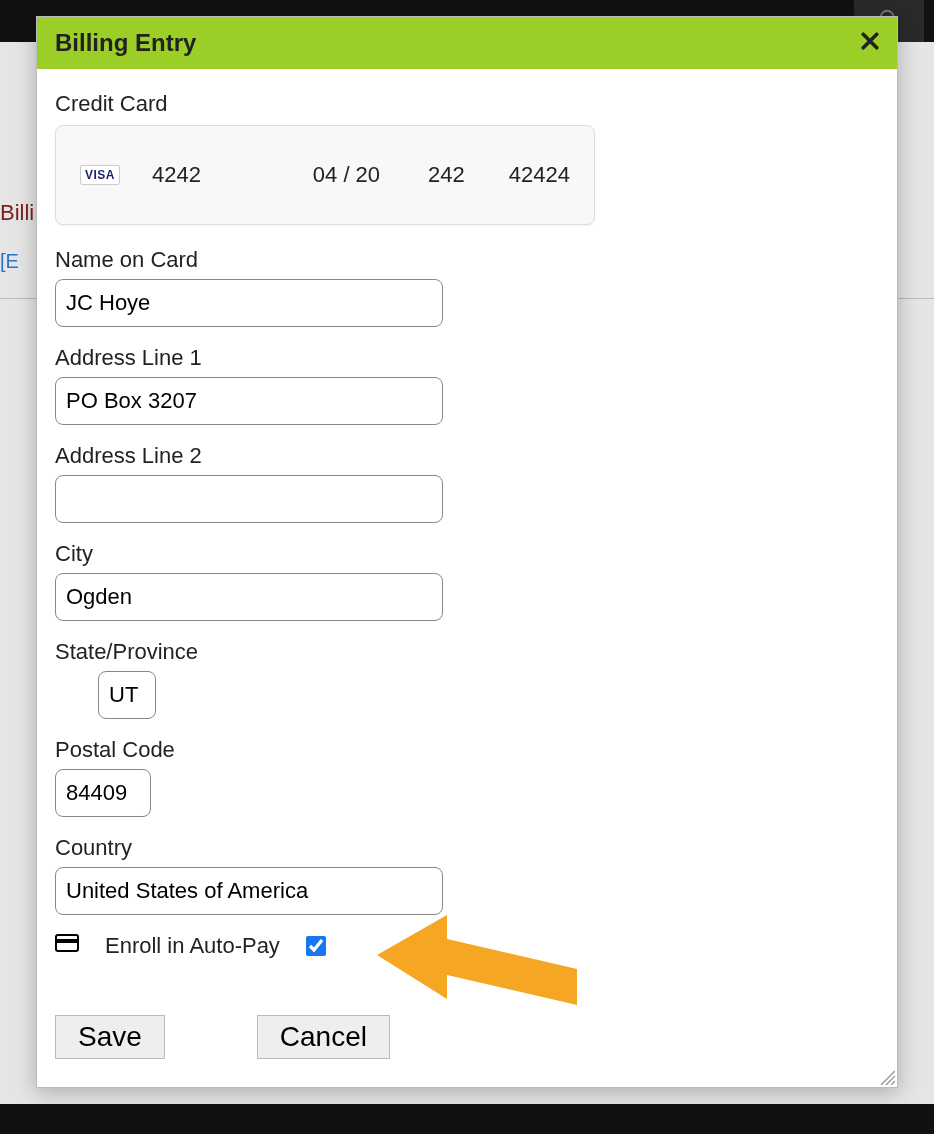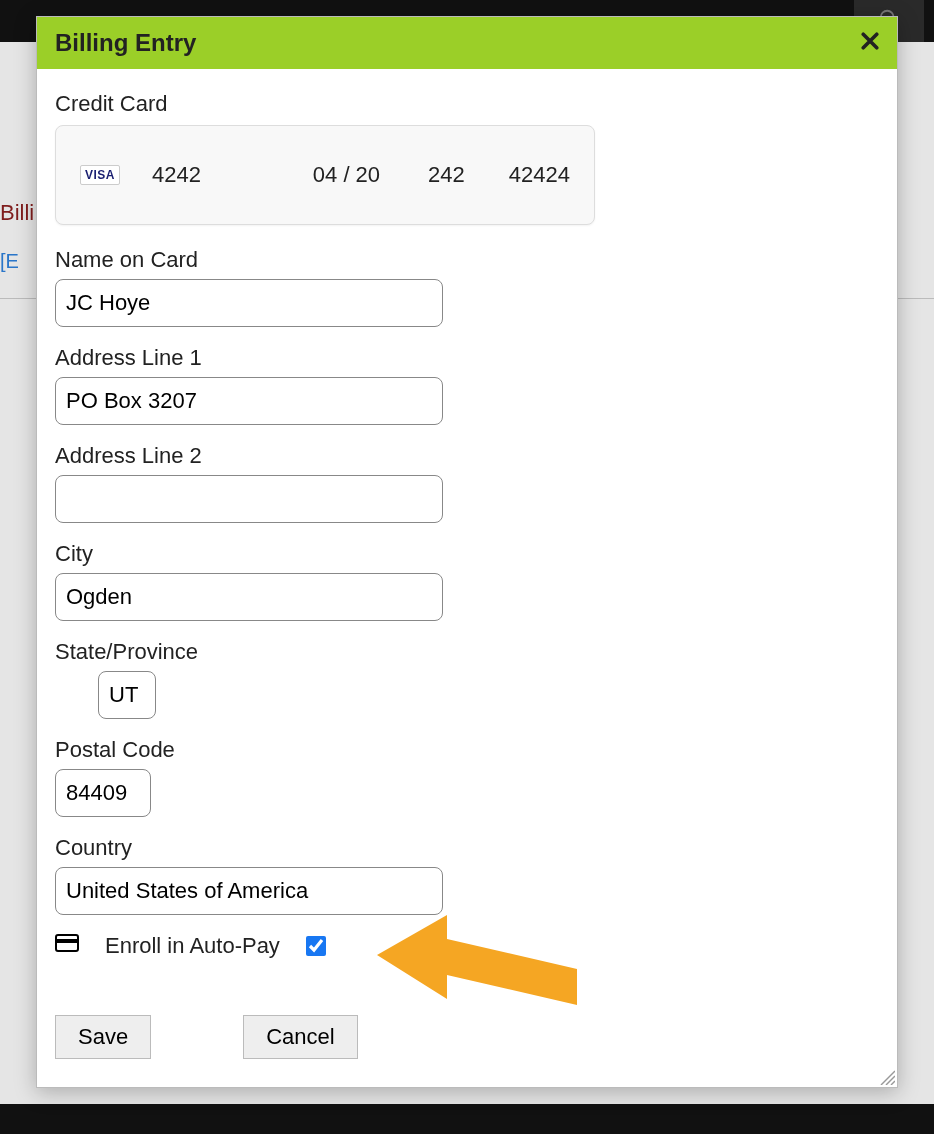--- a/index.html
+++ b/index.html
@@ -65,21 +65,21 @@
   .cc-icon svg { width: 24px; height: 20px; }
   .autopay-row input[type="checkbox"] {
     width: 20px; height: 20px; accent-color: #1877f2; cursor: pointer;
   }
 
   .arrow-wrap { position: absolute; left: 340px; top: 888px; pointer-events: none; }
   .arrow-wrap svg { width: 220px; height: 130px; }
 
   .button-row { position: absolute; left: 18px; bottom: 28px; display: flex; gap: 92px; }
   .btn {
-    min-width: 96px; height: 44px; padding: 0 22px; font-size: 22px;
+    min-width: 96px; height: 44px; padding: 0 22px; font-size: 28px;
     background: #eee; border: 1px solid #bbb; cursor: pointer;
   }
 
   .resize-grip {
     position: absolute; right: 2px; bottom: 2px; width: 18px; height: 18px;
   }
   .resize-grip svg { width: 18px; height: 18px; stroke: #999; stroke-width: 1.4; fill: none; }
 </style>
 </head>
 <body>

